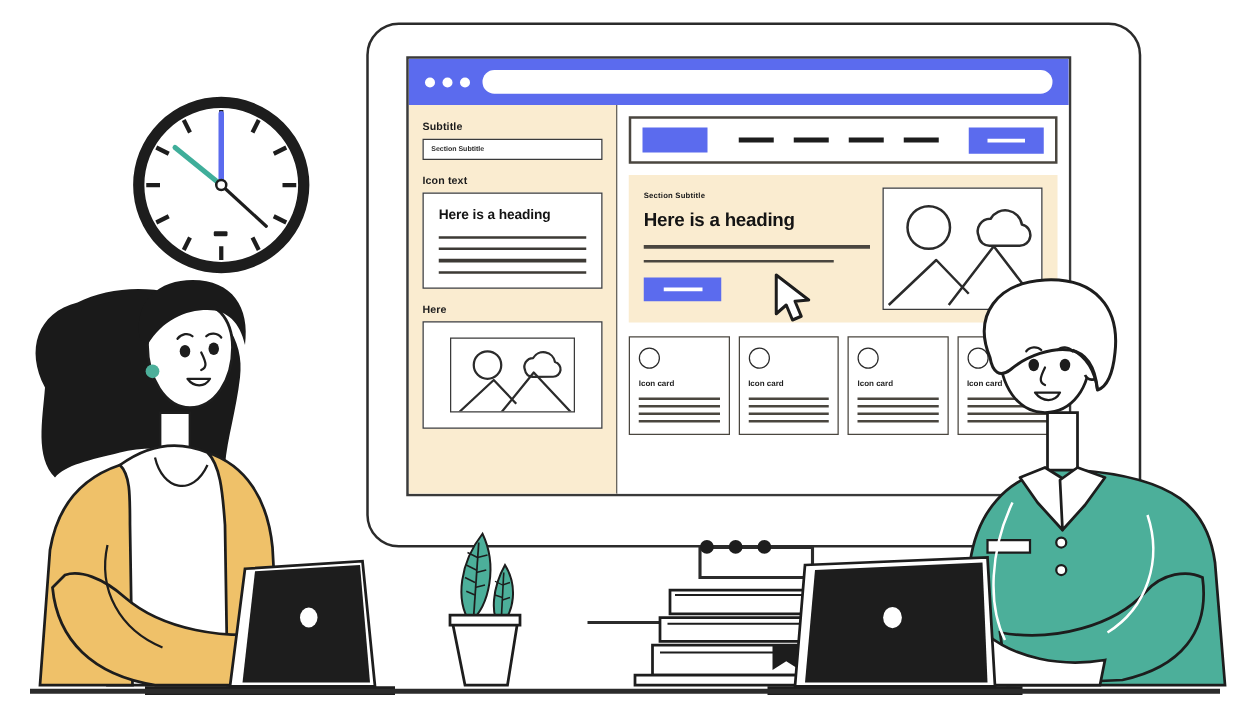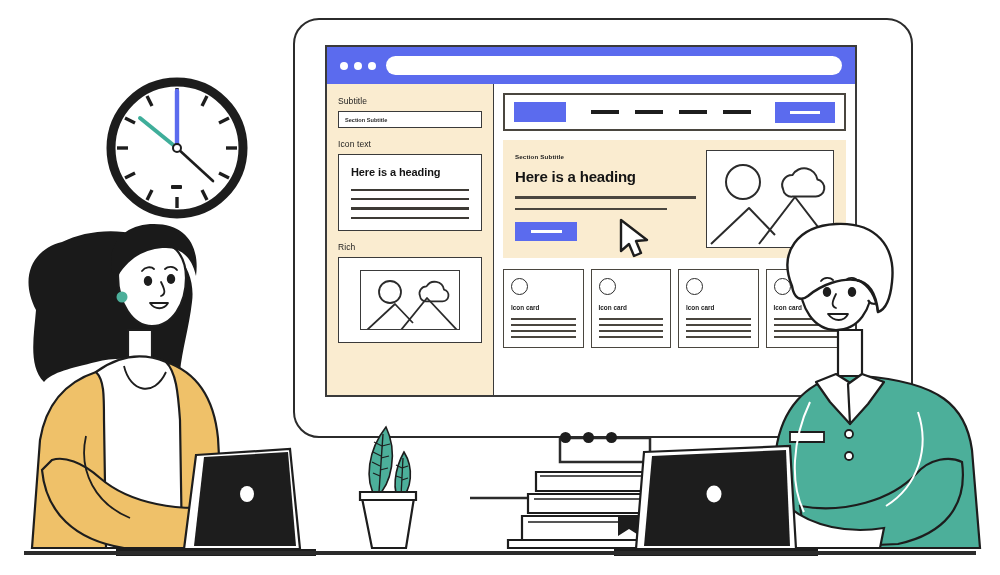--- a/index.html
+++ b/index.html
@@ -15,21 +15,21 @@
           display:flex;flex-direction:column;}
   #titlebar{height:37px;background:#5b6bee;display:flex;align-items:center;padding:0 9px;flex:none;}
   .dots{display:flex;gap:6px;margin-right:10px;margin-left:4px;}
   .dots i{width:8px;height:8px;border-radius:50%;background:#fff;display:block;}
   #urlpill{flex:1;height:19px;background:#fff;border-radius:10px;margin-right:4px;}
   #screenbody{flex:1;display:flex;min-height:0;}
 
   
   #sidebar{width:167px;background:#faecd0;border-right:1.5px solid #3a3a3a;
            box-sizing:border-box;padding:12px 11px 0 11px;flex:none;}
-  .sb-label{font-size:8.5px;font-weight:normal;color:#1d1d1d;margin-bottom:5px;letter-spacing:.1px;}
+  .sb-label{font-size:8.5px;font-weight:bold;color:#1d1d1d;margin-bottom:5px;letter-spacing:.1px;}
   .sb-input{height:17px;background:#fff;border:1.5px solid #3a3a3a;box-sizing:border-box;
             display:flex;align-items:center;padding-left:6px;margin-bottom:11px;}
   .sb-input span{font-size:5.6px;font-weight:bold;color:#2a2a2a;}
   .sb-card{background:#fff;border:1.5px solid #3a3a3a;box-sizing:border-box;
            padding:11px 12px;margin-bottom:11px;}
   .sb-heading{font-size:11px;font-weight:bold;color:#141414;margin-bottom:11px;letter-spacing:-.1px;}
   .txtline{height:2.2px;background:#3d3a35;margin-bottom:7px;}
   .imgcard{background:#fff;border:1.5px solid #3a3a3a;box-sizing:border-box;
            padding:12px 10px;display:flex;justify-content:center;}
   .imgbox{width:100px;height:60px;border:1.8px solid #3a3a3a;box-sizing:border-box;position:relative;overflow:hidden;}
@@ -135,21 +135,21 @@
 
         <div class="sb-label">Icon text</div>
         <div class="sb-card">
           <div class="sb-heading">Here is a heading</div>
           <div class="txtline"></div>
           <div class="txtline"></div>
           <div class="txtline"></div>
           <div class="txtline" style="margin-bottom:0"></div>
         </div>
 
-        <div class="sb-label">Rich</div>
+        <div class="sb-label">Here</div>
         <div class="imgcard">
           <div class="imgbox">
             <svg width="100" height="60" viewBox="0 0 100 60">
               <circle cx="29" cy="21" r="11" fill="none" stroke="#2b2b2b" stroke-width="1.8"></circle>
               <path d="M59 25 a7 7 0 0 1 6.5-9.6 a9.5 9.5 0 0 1 17.5 3.2 a6 6 0 0 1 -1.5 11.8 h-16 a6 6 0 0 1 -6.5 -5.4 Z" fill="#fff" stroke="#2b2b2b" stroke-width="1.8" stroke-linejoin="round"></path>
               <path d="M6 59 L34 33 L52 52 M40 59 L66 27 L96 59" fill="none" stroke="#2b2b2b" stroke-width="1.8" stroke-linejoin="round"></path>
             </svg>
           </div>
         </div>
       </div>

